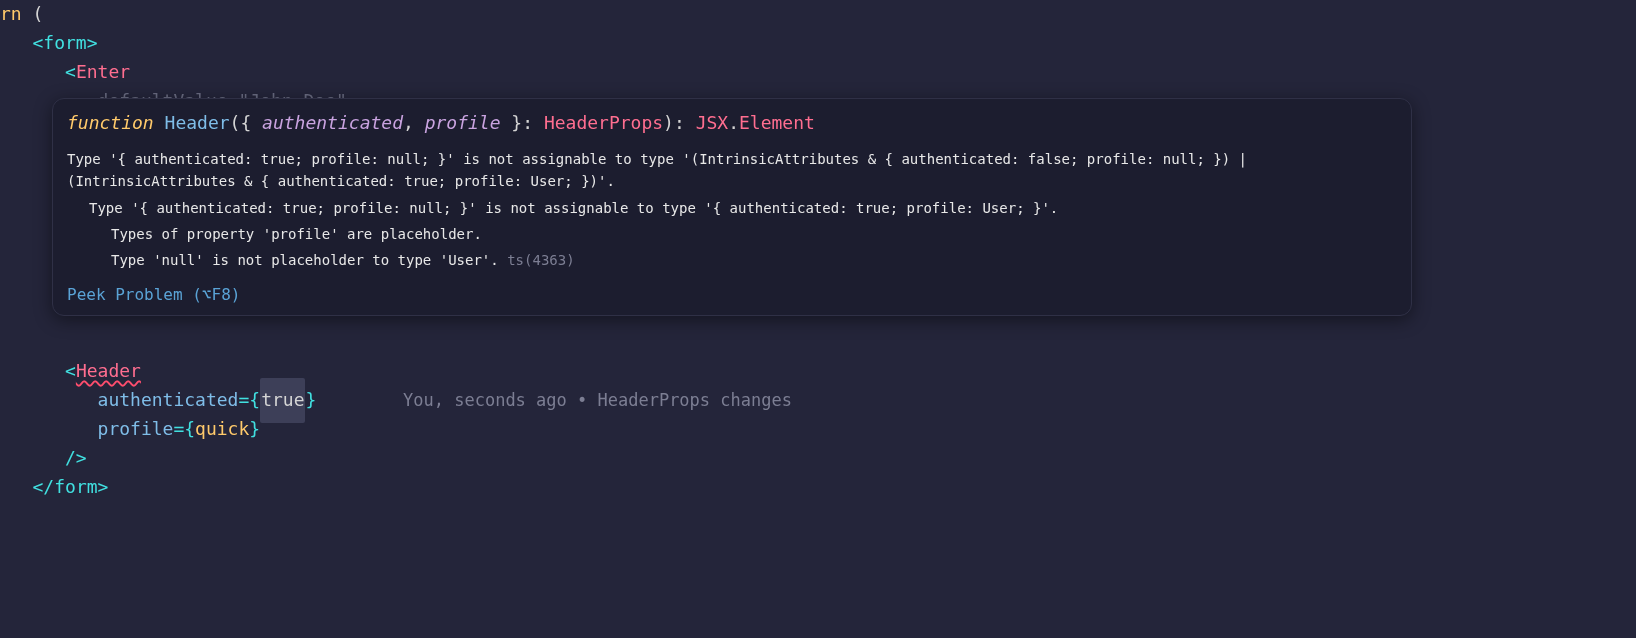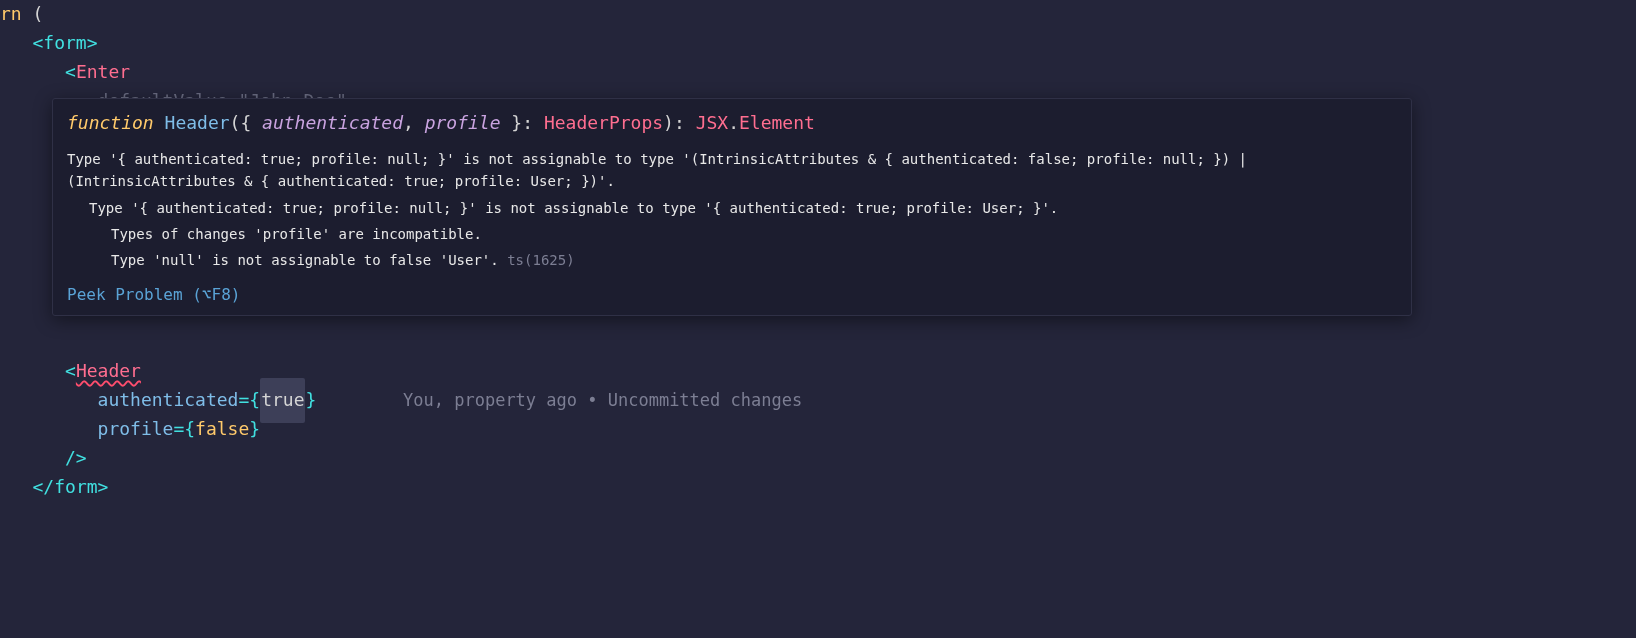--- a/index.html
+++ b/index.html
@@ -31,21 +31,21 @@
     .err-underline { text-decoration: underline wavy #ff4d6d; text-decoration-thickness: 1.5px; text-underline-offset: 3px; }
     .sel { background: #3d3f58; border-radius: 2px; padding: 8px 1px; }
 
     .hover-widget {
       position: absolute;
       left: 52px;
       top: 98px;
       width: 1360px;
       background: #1c1d2f;
       border: 1px solid #2f3046;
-      border-radius: 3px;
+      border-radius: 12px;
       box-shadow: 0 4px 18px rgba(0,0,0,0.45);
       padding: 10px 14px 8px 14px;
       z-index: 10;
     }
     .hover-sig { margin-bottom: 10px; white-space: pre-wrap; font-size: 18px; }
     .sig-kw { color: #ffca6b; font-style: italic; }
     .sig-fn { color: #7fbde8; }
     .sig-param { color: #c9a3e0; font-style: italic; }
     .sig-type { color: #ff6e90; }
     .sig-pn { color: #d4d4d4; }
@@ -81,34 +81,34 @@
   <div class="line"><span class="pn">         </span><span class="dim-attr">variant</span><span class="dim-attr">=</span><span class="dim-str">...</span></div>
 
   <div class="line"><span class="pn">         </span><span class="dim-attr">processing</span><span class="dim-attr">=</span><span class="dim-str">...</span></div>
 
   <div class="line"><span class="pn">      </span><span class="br">/&gt;</span></div>
 
   <div class="line" style="height:38px"></div>
 
   <div class="line"><span class="pn">      </span><span class="br">&lt;</span><span class="tag err-underline">Header</span></div>
 
-  <div class="line"><span class="pn">         </span><span class="attr">authenticated</span><span class="op">=</span><span class="br">{</span><span class="sel"><span class="bool">true</span></span><span class="br">}</span><span class="pn">        </span><span class="codelens">You, property ago • Uncommitted changes</span></div>
+  <div class="line"><span class="pn">         </span><span class="attr">authenticated</span><span class="op">=</span><span class="br">{</span><span class="sel"><span class="bool">true</span></span><span class="br">}</span><span class="pn">        </span><span class="codelens">You, seconds ago • HeaderProps changes</span></div>
 
-  <div class="line"><span class="pn">         </span><span class="attr">profile</span><span class="op">=</span><span class="br">{</span><span class="null">false</span><span class="br">}</span></div>
+  <div class="line"><span class="pn">         </span><span class="attr">profile</span><span class="op">=</span><span class="br">{</span><span class="null">quick</span><span class="br">}</span></div>
 
   <div class="line"><span class="pn">      </span><span class="br">/&gt;</span></div>
 
   <div class="line"><span class="pn">   </span><span class="br">&lt;/</span><span class="br">form</span><span class="br">&gt;</span></div>
 
 </div>
 
 <div class="hover-widget">
   <div class="hover-sig"><span class="sig-kw">function</span><span> </span><span class="sig-fn">Header</span><span class="sig-pn">({ </span><span class="sig-param">authenticated</span><span class="sig-pn">, </span><span class="sig-param">profile</span><span class="sig-pn"> }: </span><span class="sig-type">HeaderProps</span><span class="sig-pn">): </span><span class="sig-type">JSX</span><span class="sig-pn">.</span><span class="sig-type">Element</span></div>
 
   <div class="hover-err">Type '{ authenticated: true; profile: null; }' is not assignable to type '(IntrinsicAttributes &amp; { authenticated: false; profile: null; }) | (IntrinsicAttributes &amp; { authenticated: true; profile: User; })'.</div>
   <div class="hover-err"><span class="err-indent1">Type '{ authenticated: true; profile: null; }' is not assignable to type '{ authenticated: true; profile: User; }'.</span></div>
-  <div class="hover-err"><span class="err-indent2">Types of changes 'profile' are incompatible.</span></div>
-  <div class="hover-err"><span class="err-indent2"><span>Type 'null' is not assignable to false 'User'.</span><span class="err-code"> ts(1625)</span></span></div>
+  <div class="hover-err"><span class="err-indent2">Types of property 'profile' are placeholder.</span></div>
+  <div class="hover-err"><span class="err-indent2"><span>Type 'null' is not placeholder to type 'User'.</span><span class="err-code"> ts(4363)</span></span></div>
 
   <div class="hover-footer">
     <span class="hover-link">Peek Problem (⌥F8)</span>
   </div>
 </div>
 
 </body></html>

